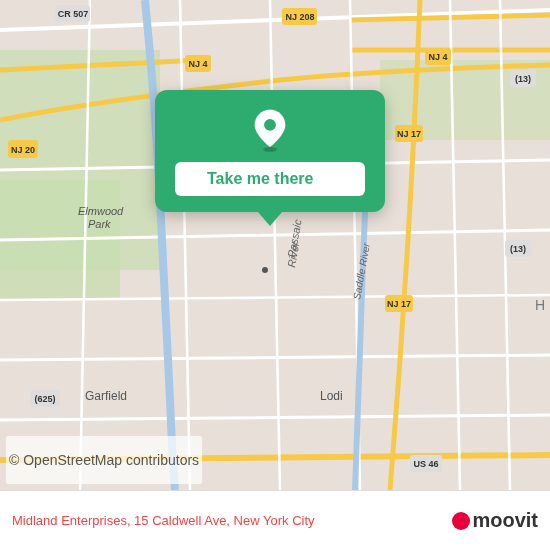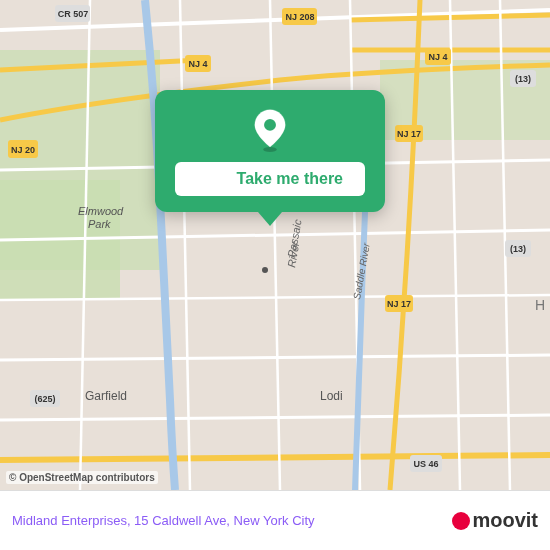--- a/index.html
+++ b/index.html
@@ -34,21 +34,21 @@
       background: white;
       display: flex;
       align-items: center;
       padding: 0 12px;
       border-top: 1px solid #ddd;
       gap: 8px;
     }
 
     .bottom-bar-text {
       font-size: 13px;
-      color: #8b5cf6;
+      color: #ef4444;
       flex: 1;
     }
 
     .moovit-logo {
       display: flex;
       align-items: center;
       gap: 2px;
     }
 
     .moovit-text {
@@ -85,50 +85,49 @@
       width: 44px;
       height: 44px;
       margin-bottom: 10px;
     }
 
     .take-me-there-btn {
       background: white;
       color: #2eab6e;
       border: none;
       border-radius: 6px;
-      padding: 8px 22px;
+      padding: 8px 32px;
       font-size: 16px;
       font-weight: 600;
       cursor: pointer;
       width: 100%;
-      text-align: right;
+      text-align: left;
     }
 
     
     .card-overlay::after {
       content: '';
       position: absolute;
       bottom: -14px;
       left: 50%;
       transform: translateX(-50%);
       border-width: 14px 12px 0 12px;
       border-style: solid;
       border-color: #2eab6e transparent transparent transparent;
     }
 
     .copyright-text {
       position: absolute;
       bottom: 6px;
       left: 6px;
-      font-size: 10px;
+      font-size: 14px;
       color: #555;
       background: rgba(255,255,255,0.7);
-      padding: 1px 3px;
+      padding: 16px 3px;
       border-radius: 2px;
-      font-weight: bold;
     }
   </style>
 </head>
 <body>
 
 <div id="map-container">
 
   <svg class="map-bg" viewBox="0 0 550 490" xmlns="http://www.w3.org/2000/svg">
 
     <rect width="550" height="490" fill="#e8e0d8"></rect>

